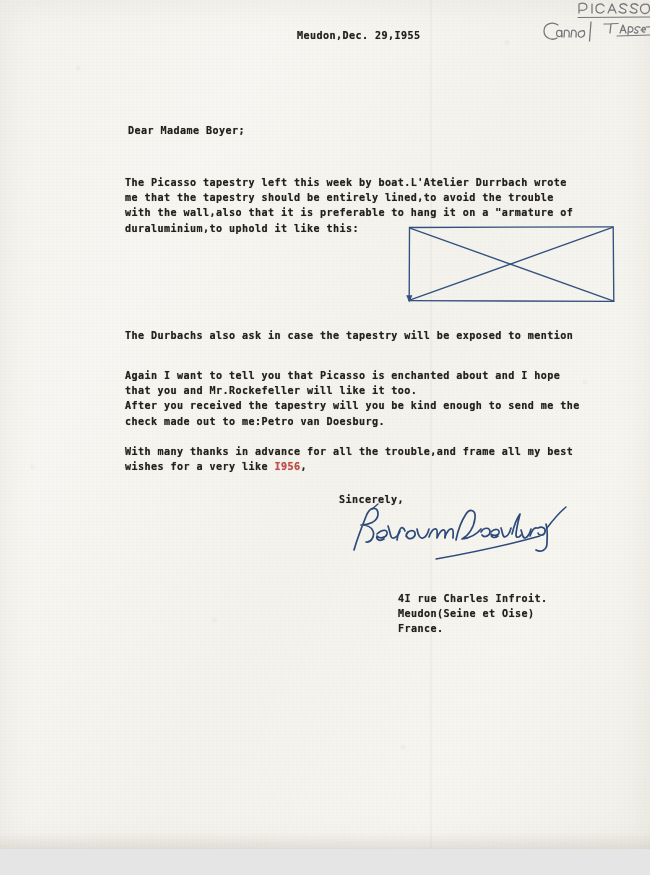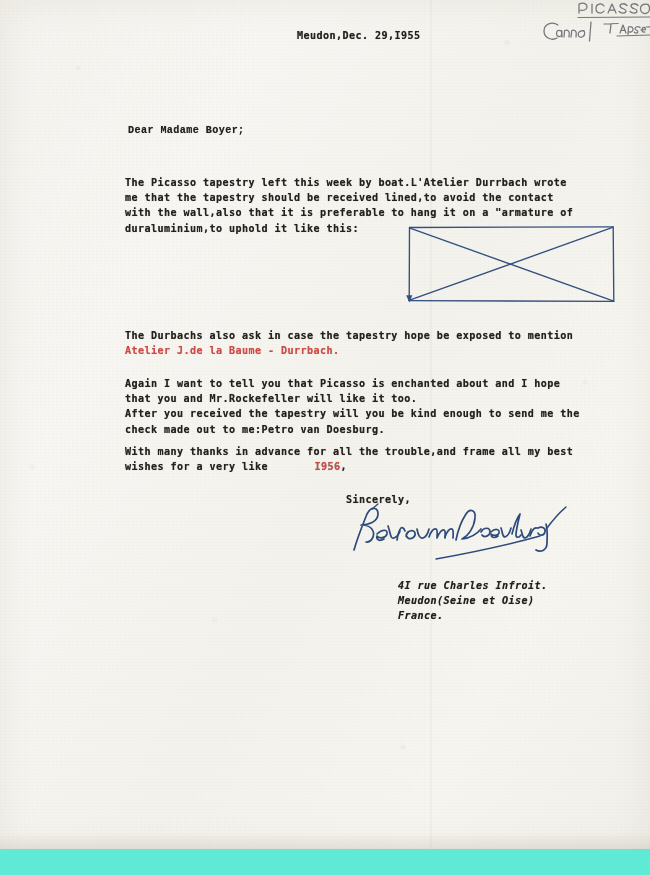--- a/index.html
+++ b/index.html
@@ -11,21 +11,21 @@
     width: 650px;
     height: 875px;
     overflow: hidden;
     font-family: "DejaVu Sans Mono", monospace;
   }
 
   .scan {
     position: relative;
     width: 650px;
     height: 875px;
-    background: #5eead4;
+    background: #e5e5e5;
   }
 
   
   .paper {
     position: absolute;
     left: 0;
     top: 0;
     width: 650px;
     height: 849px;
     background:
@@ -70,32 +70,32 @@
     letter-spacing: 0.42px;
     color: #24201c;
     white-space: pre;
     font-weight: 700;
     text-shadow: 0 0 0.7px rgba(40,34,28,0.55);
   }
   .tw.red {
     color: #cf4a45;
     text-shadow: 0 0 0.7px rgba(196,62,58,0.5);
   }
-  .red-inline { color: #cf4a45; margin-left: 40px; }
+  .red-inline { color: #cf4a45; }
 
   .date-line   { left: 297px; top: 28px; }
-  .salutation  { left: 128px; top: 123px; font-family: Liberation Mono, monospace; }
+  .salutation  { left: 128px; top: 123px; }
   .para1       { left: 125px; top: 175px; }
   .para1b      { left: 125px; top: 236px; }
   .para2       { left: 125px; top: 328px; }
   .para2red    { left: 125px; top: 343px; }
-  .para3       { left: 125px; top: 368px; margin-top: 8px; }
+  .para3       { left: 125px; top: 368px; }
   .para4       { left: 125px; top: 444px; }
-  .closing     { left: 346px; top: 492px; }
-  .address     { left: 398px; top: 578px; font-style: italic; }
+  .closing     { left: 339px; top: 492px; }
+  .address     { left: 398px; top: 591px; }
 
   
   .diagram {
     position: absolute;
     left: 398px;
     top: 216px;
     width: 226px;
     height: 96px;
   }
   .diagram svg { display: block; overflow: visible; }
@@ -162,42 +162,41 @@
         <path d="M57 22 L55.5 41"></path>
       </g>
     </svg>
   </div>
 
   <div class="tw date-line">Meudon,Dec. 29,I955</div>
 
   <div class="tw salutation">Dear Madame Boyer;</div>
 
   <div class="tw para1"><span>The Picasso tapestry left this week by boat.L'Atelier Durrbach wrote
-me that the tapestry should be received lined,to avoid the contact
+me that the tapestry should be entirely lined,to avoid the trouble
 with the wall,also that it is preferable to hang it on a "armature of
 duraluminium,to uphold it like this:</span></div>
 
 
   <div class="diagram">
     <svg width="226" height="96" viewBox="0 0 226 96" fill="none" stroke="#33507e" stroke-width="1.35" stroke-linecap="round" stroke-linejoin="round">
 
       <path d="M11.5 11.5 L214.5 10.8"></path>
       <path d="M215.2 10.8 L215.8 85.2"></path>
       <path d="M215.8 85.4 L11.0 84.6"></path>
       <path d="M11.2 84.6 L11.5 11.5"></path>
 
       <path d="M12.0 12.2 L215.0 84.8"></path>
       <path d="M214.6 11.4 L11.6 84.2"></path>
 
       <path d="M11.3 86.6 L8.2 79.2 L14.4 79.2 Z" fill="#33507e" stroke="none"></path>
     </svg>
   </div>
 
-  <div class="tw para2">The Durbachs also ask in case the tapestry hope be exposed to mention</div>
-  <div class="tw red para2red">Atelier J.de la Baume - Durrbach.</div>
+  <div class="tw para2">The Durbachs also ask in case the tapestry will be exposed to mention</div>
 
   <div class="tw para3"><span>Again I want to tell you that Picasso is enchanted about and I hope
 that you and Mr.Rockefeller will like it too.
 After you received the tapestry will you be kind enough to send me the
 check made out to me:Petro van Doesburg.</span></div>
 
   <div class="tw para4"><span>With many thanks in advance for all the trouble,and frame all my best</span>
 <span>wishes for a very like </span><span class="red-inline">I956</span><span>,</span></div>
 
   <div class="tw closing">Sincerely,</div>

